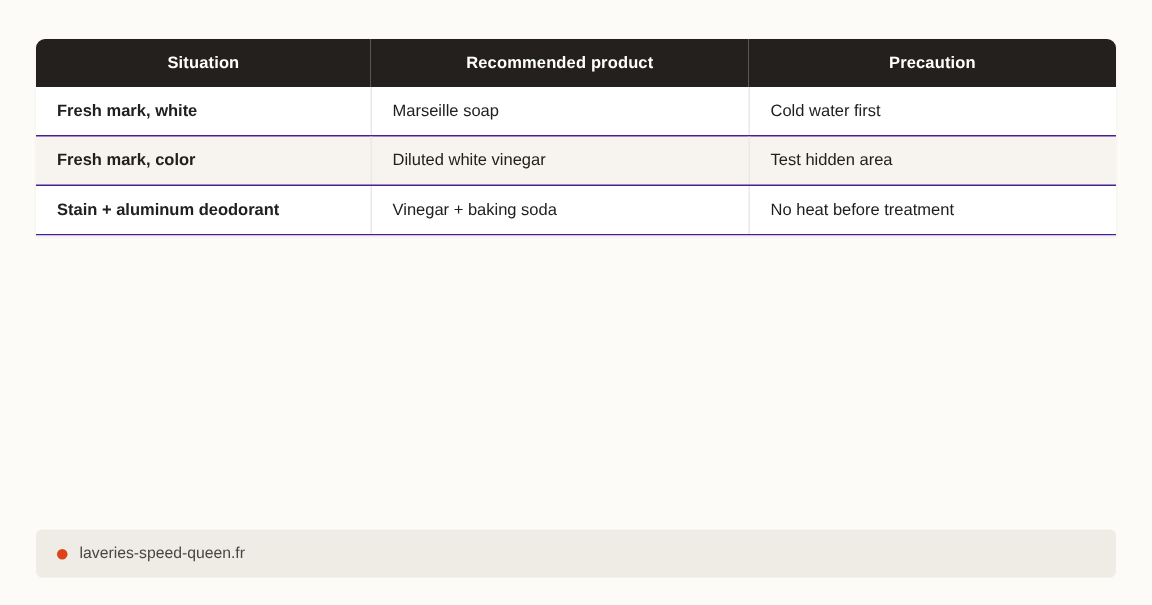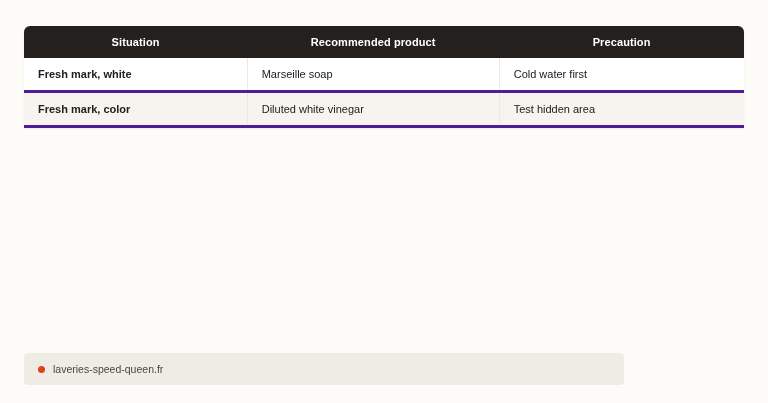--- a/index.html
+++ b/index.html
@@ -47,21 +47,21 @@
     font-size: 11px;
     font-weight: bold;
     text-align: center;
     padding: 10px 14px 10px 14px;
     letter-spacing: 0.1px;
   }
   tbody td {
     font-size: 11px;
     color: #22201e;
     padding: 10px 14px 10px 14px;
-    border-bottom: 3px solid #4c1d95;
+    border-bottom: 1px solid #4c1d95;
     vertical-align: middle;
     border-right: 1px solid #ece8e2;
   }
   tbody td:last-child {
     border-right: none;
   }
   tbody tr:nth-child(even) td {
     background: #f7f4ef;
   }
   tbody tr:nth-child(odd) td {
@@ -71,21 +71,21 @@
     font-weight: bold;
   }
   col.c1 { width: 31%; }
   col.c2 { width: 35%; }
   col.c3 { width: 34%; }
 
   .footer {
     position: absolute;
     left: 24px;
     bottom: 18px;
-    width: 600px;
+    width: 720px;
     box-sizing: border-box;
     background: #efece6;
     border-radius: 4px;
     padding: 10px 14px;
     display: flex;
     align-items: center;
     gap: 8px;
   }
   .footer .dot {
     width: 7px;
@@ -124,20 +124,25 @@
         <tr>
           <td class="col-situation">Fresh mark, white</td>
           <td>Marseille soap</td>
           <td>Cold water first</td>
         </tr>
         <tr>
           <td class="col-situation">Fresh mark, color</td>
           <td>Diluted white vinegar</td>
           <td>Test hidden area</td>
         </tr>
+        <tr>
+          <td class="col-situation">Stain + aluminum deodorant</td>
+          <td>Vinegar + baking soda</td>
+          <td>No heat before treatment</td>
+        </tr>
       </tbody>
     </table>
   </div>
 
   <div class="footer">
     <span class="dot"></span>
     <span class="site">laveries-speed-queen.fr</span>
   </div>
 
 </div>

